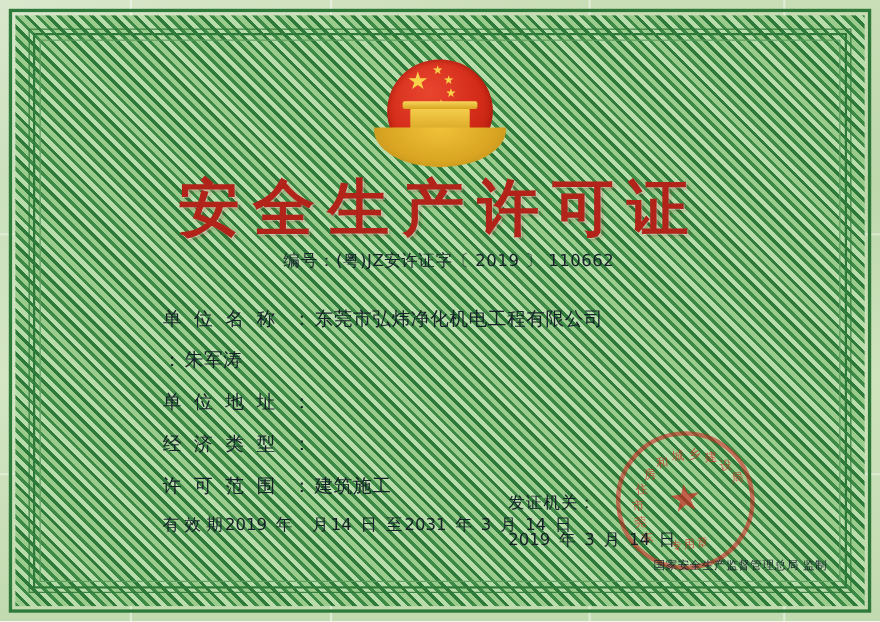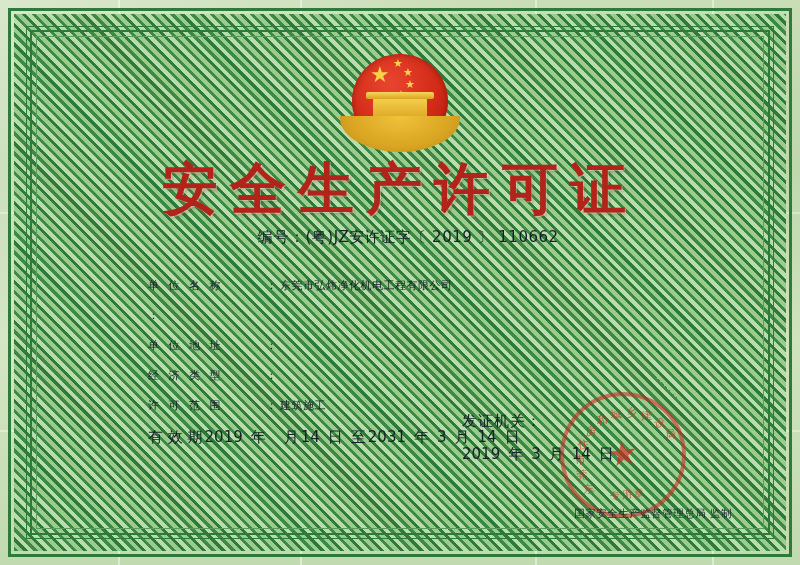--- a/index.html
+++ b/index.html
@@ -187,21 +187,21 @@
   .fields {
     position: absolute;
     left: 108px;
     top: 238px;
     right: 60px;
   }
   .field-row {
     display: flex;
     align-items: baseline;
     margin-bottom: 15px;
-    font-size: 11px;
+    font-size: 17px;
     color: #17202a;
   }
   .field-label {
     width: 118px;
     flex: 0 0 118px;
     letter-spacing: 3px;
     white-space: nowrap;
   }
   .field-colon {
     flex: 0 0 10px;
@@ -223,21 +223,21 @@
     white-space: nowrap;
   }
   .validity .seg { margin-right: 2px; }
   .validity .gapper { display: inline-block; width: 14px; }
   .validity .gapper-s { display: inline-block; width: 6px; }
 
   
   .issuer {
     position: absolute;
     right: 48px;
-    top: 372px;
+    top: 408px;
     width: 250px;
     text-align: left;
     font-size: 15px;
     color: #17202a;
   }
   .issuer-line {
     margin-bottom: 14px;
     letter-spacing: 1px;
   }
   .issuer-date .gapper-s { display: inline-block; width: 8px; }
@@ -286,21 +286,21 @@
     bottom: 12px;
     width: 100%;
     text-align: center;
     font-size: 10px;
     color: rgba(201, 42, 34, 0.88);
     letter-spacing: 2px;
   }
 
   .footer {
     position: absolute;
-    right: 28px;
+    right: 8px;
     bottom: 4px;
     font-size: 10.5px;
     color: #1d2630;
     letter-spacing: 0.5px;
   }
 </style>
 </head>
 <body>
 
 <div id="certificate">
@@ -339,20 +339,21 @@
     <div class="fields">
 
       <div class="field-row">
         <div class="field-label">单 位 名 称</div>
         <div class="field-colon">：</div>
         <div class="field-value">东莞市弘炜净化机电工程有限公司</div>
       </div>
 
       <div class="field-row">
         <div class="field-colon">：</div>
+        <div class="field-value">朱军涛</div>
       </div>
 
       <div class="field-row">
         <div class="field-label">单 位 地 址</div>
         <div class="field-colon">：</div>
       </div>
 
       <div class="field-row">
         <div class="field-label">经 济 类 型</div>
         <div class="field-colon">：</div>

